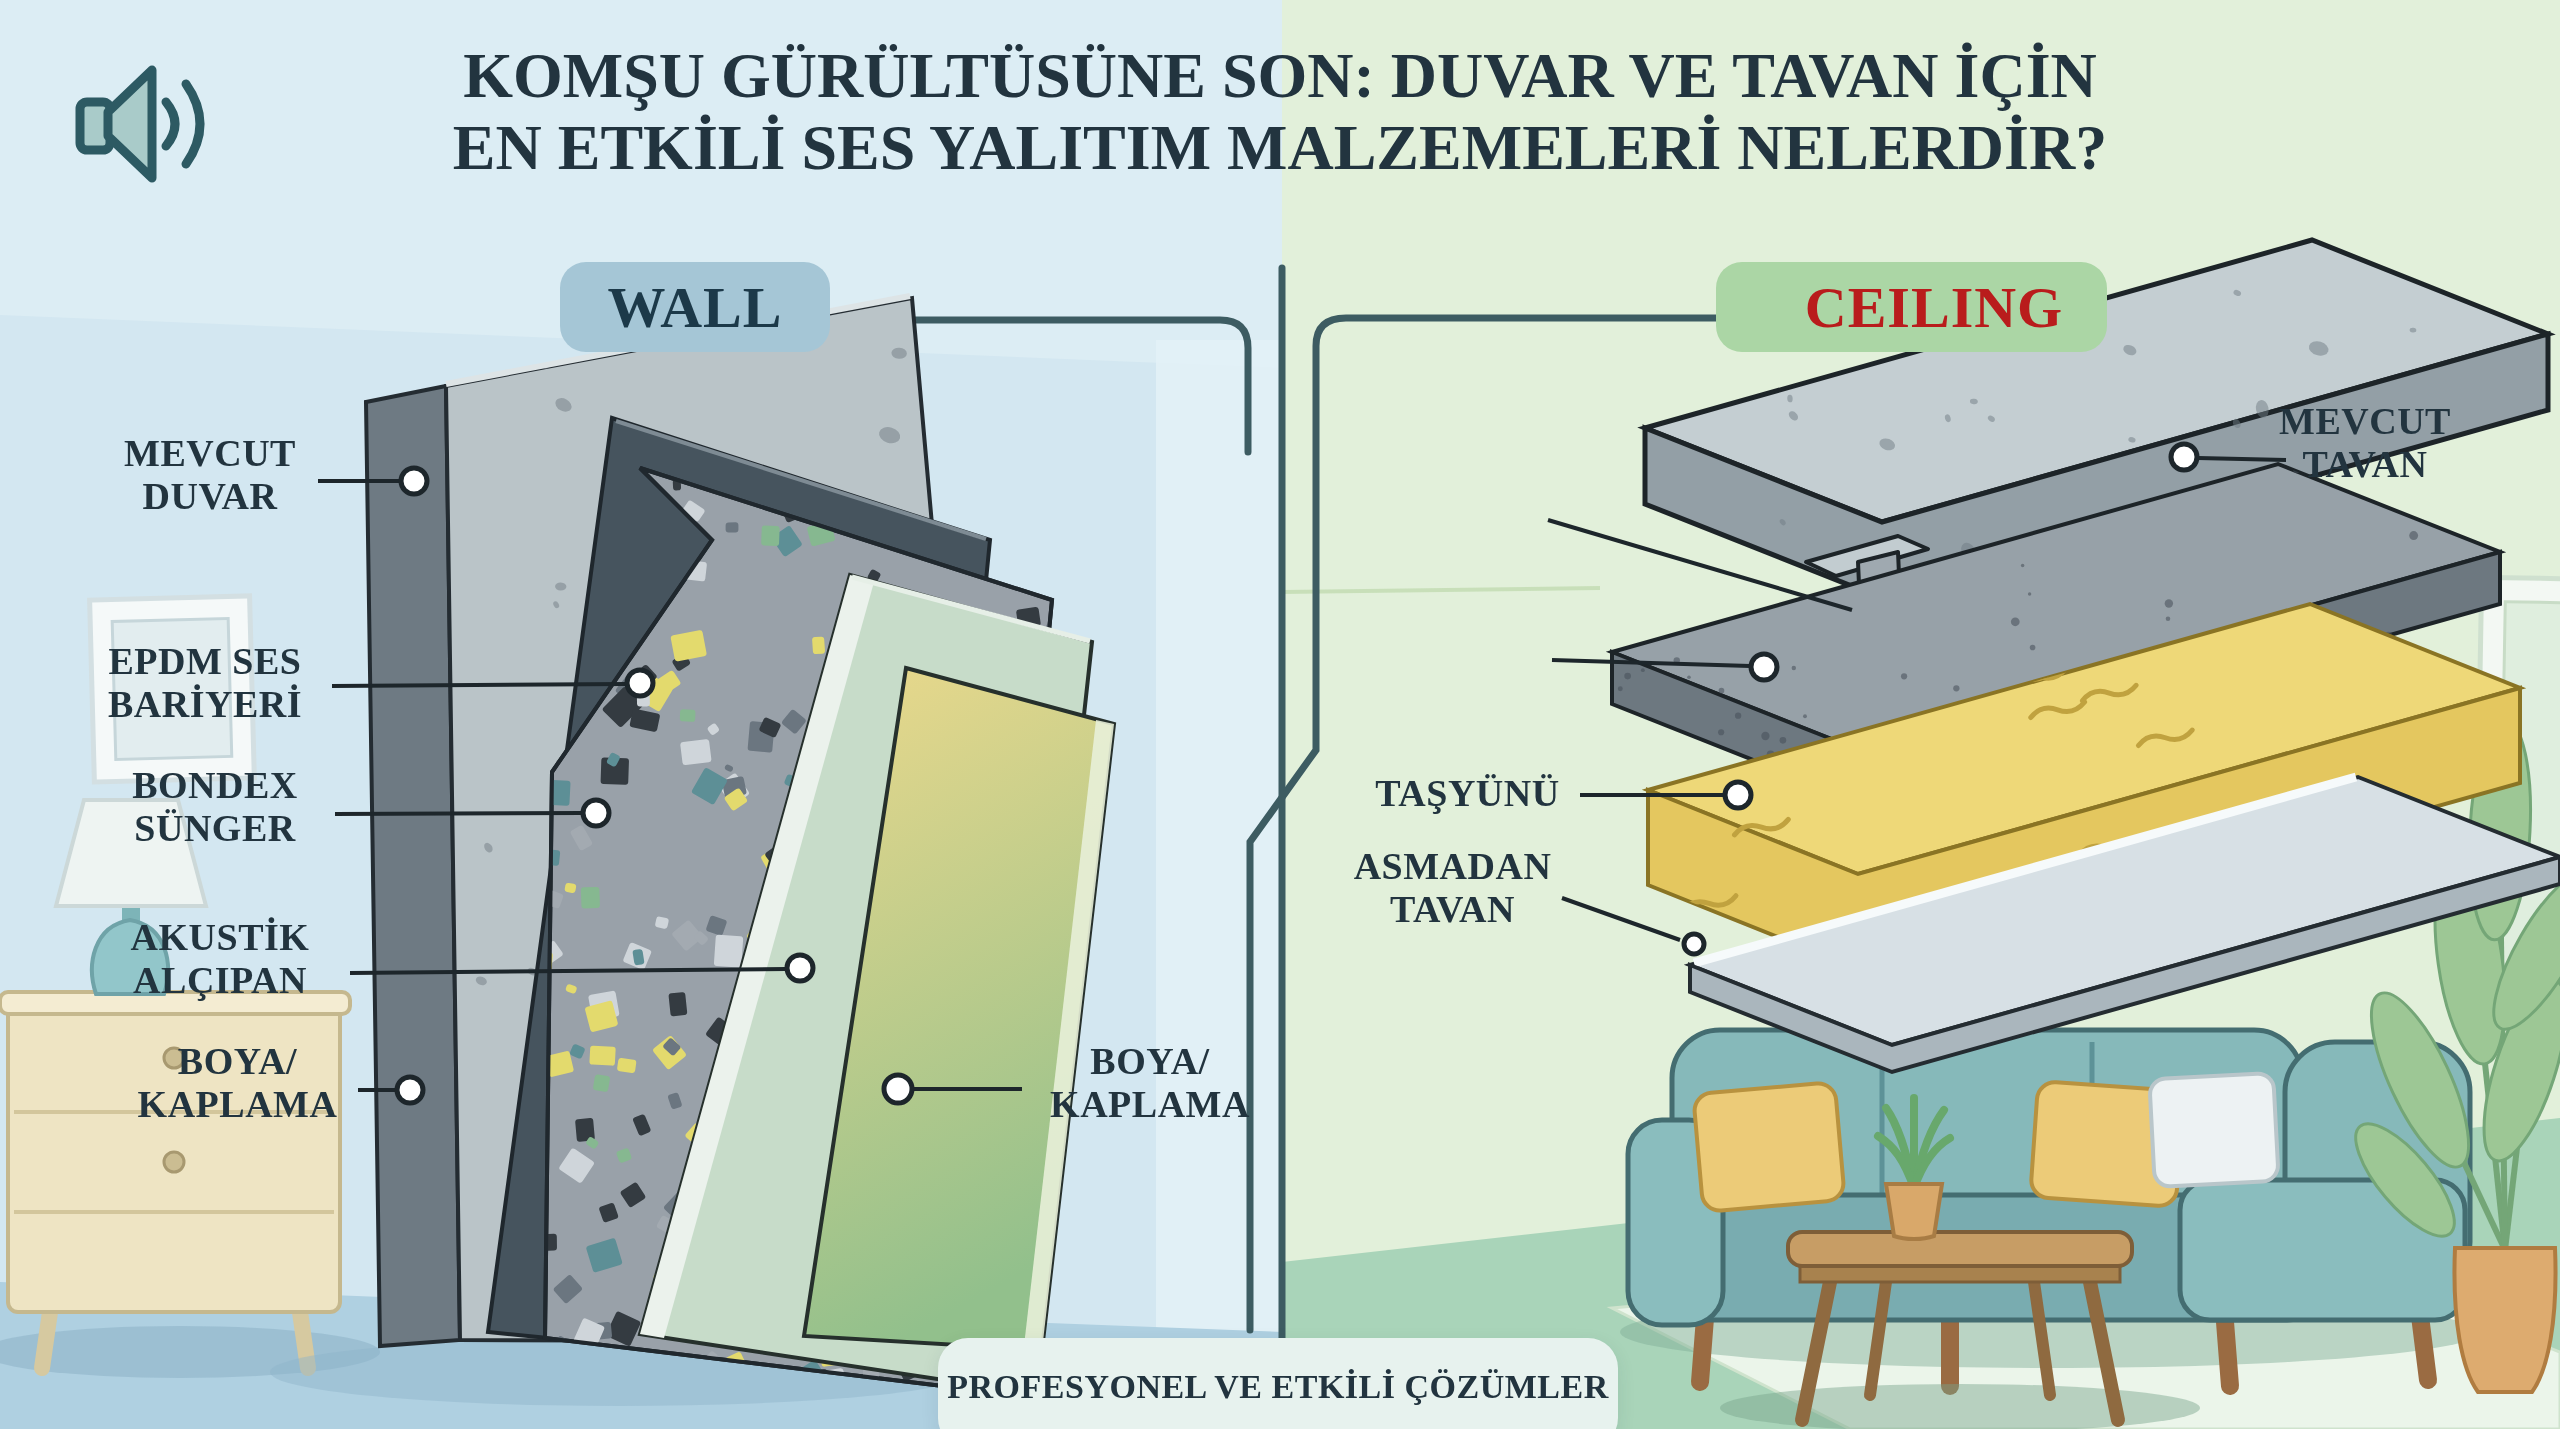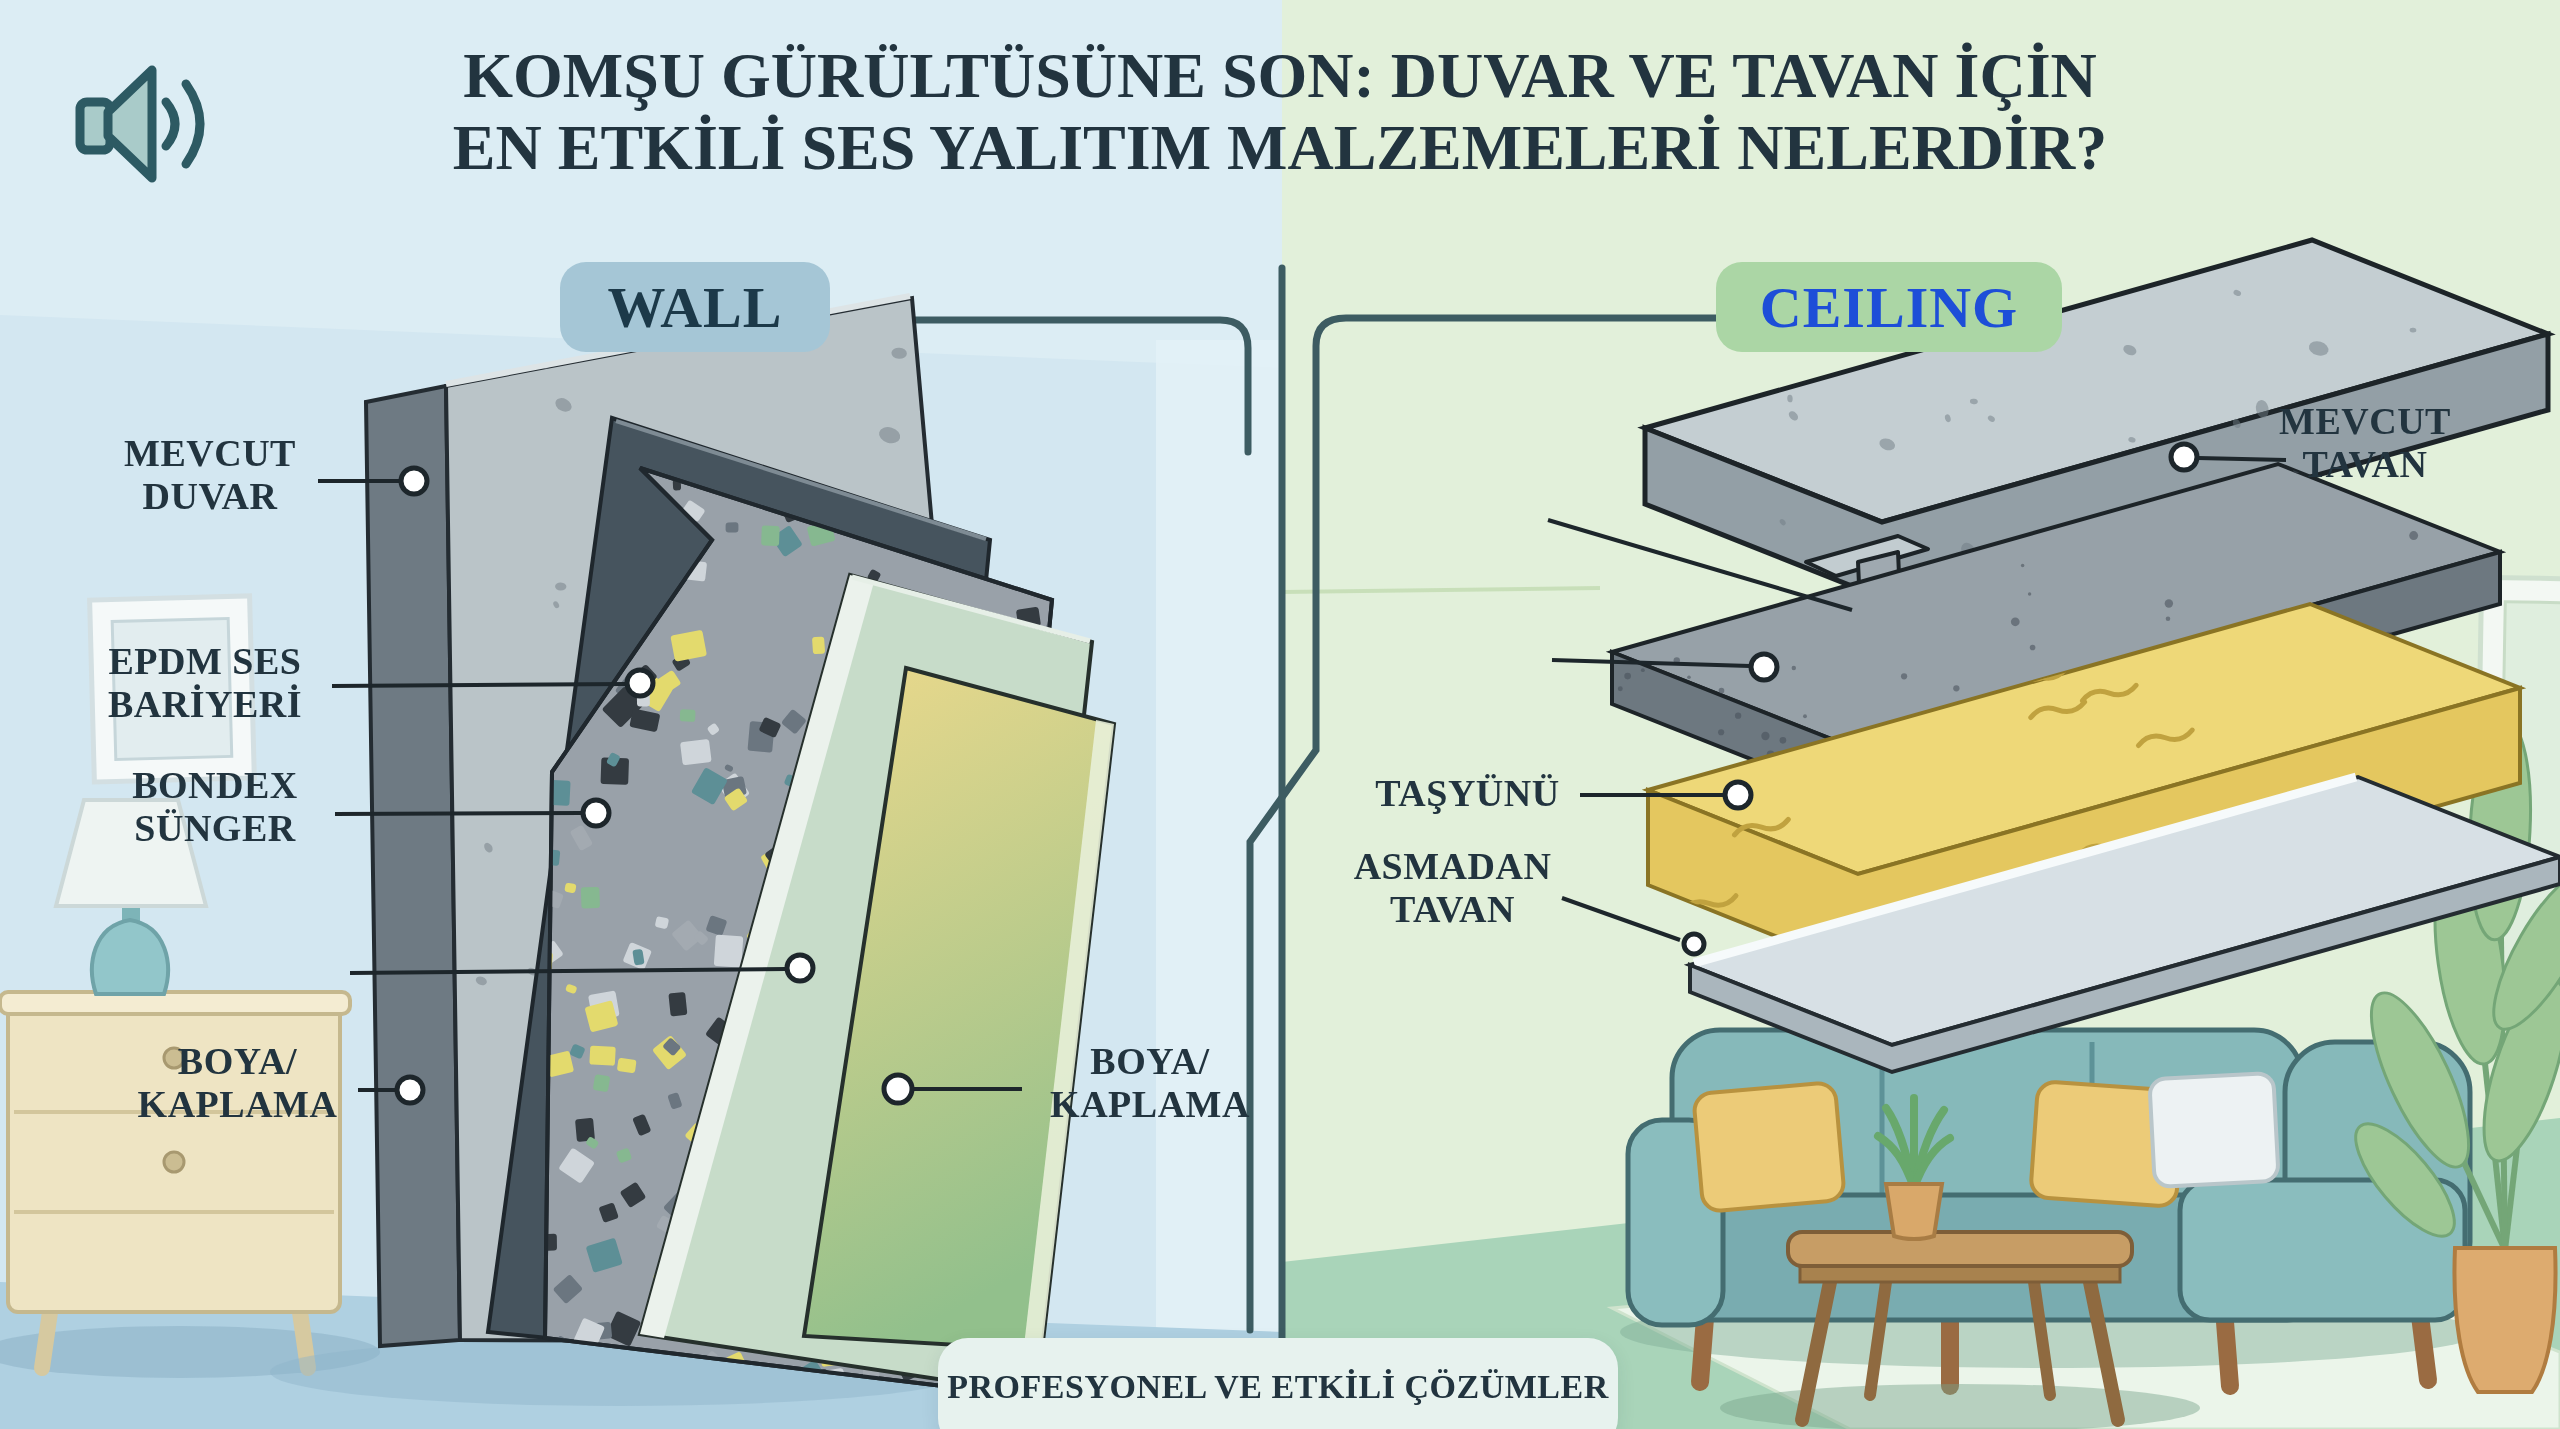--- a/index.html
+++ b/index.html
@@ -8,21 +8,21 @@
   .stage svg.art{position:absolute;left:0;top:0;}
   .label{position:absolute;color:var(--ink);font-weight:bold;text-align:center;
          font-size:38px;line-height:1.12;white-space:pre-line;letter-spacing:.5px;}
   .title{position:absolute;left:0;top:40px;width:2560px;text-align:center;
          color:var(--ink);font-weight:bold;font-size:64px;line-height:1.12;letter-spacing:0;}
   .chip{position:absolute;display:flex;align-items:center;justify-content:center;
         font-weight:bold;border-radius:26px;}
   .chip.wall{left:560px;top:262px;width:270px;height:90px;background:var(--chip-wall);
         color:#1c3949;font-size:58px;letter-spacing:1px;}
   .chip.ceiling{left:1716px;top:262px;width:346px;height:90px;background:var(--chip-ceiling);
-        color:#1d4ed8;font-size:58px;letter-spacing:1px;}
+        color:#b91c1c;font-size:58px;letter-spacing:1px;padding-left:45px;}
   .banner{position:absolute;left:938px;top:1338px;width:680px;height:110px;
         background:var(--banner-bg);border-radius:30px;display:flex;justify-content:center;
         box-shadow:0 6px 18px rgba(30,60,70,.10);}
   .banner span{margin-top:30px;color:var(--ink);font-weight:bold;font-size:34px;letter-spacing:.5px;}
 </style>
 </head>
 <body>
 
 <div class="stage">
 
@@ -635,20 +635,22 @@
 
   <div class="chip wall">WALL</div>
   <div class="chip ceiling">CEILING</div>
 
   <div class="label" style="left:95px;top:432px;width:230px;">MEVCUT
 DUVAR</div>
   <div class="label" style="left:75px;top:640px;width:260px;">EPDM SES
 BARİYERİ</div>
   <div class="label" style="left:90px;top:764px;width:250px;">BONDEX
 SÜNGER</div>
+  <div class="label" style="left:90px;top:916px;width:260px;">AKUSTİK
+ALÇIPAN</div>
   <div class="label" style="left:110px;top:1040px;width:255px;">BOYA/
 KAPLAMA</div>
   <div class="label" style="left:1025px;top:1040px;width:250px;">BOYA/
 KAPLAMA</div>
 
   <div class="label" style="left:1340px;top:772px;width:255px;">TAŞYÜNÜ</div>
   <div class="label" style="left:1325px;top:845px;width:255px;">ASMADAN
 TAVAN</div>
   <div class="label" style="left:2235px;top:400px;width:260px;">MEVCUT
 TAVAN</div>

